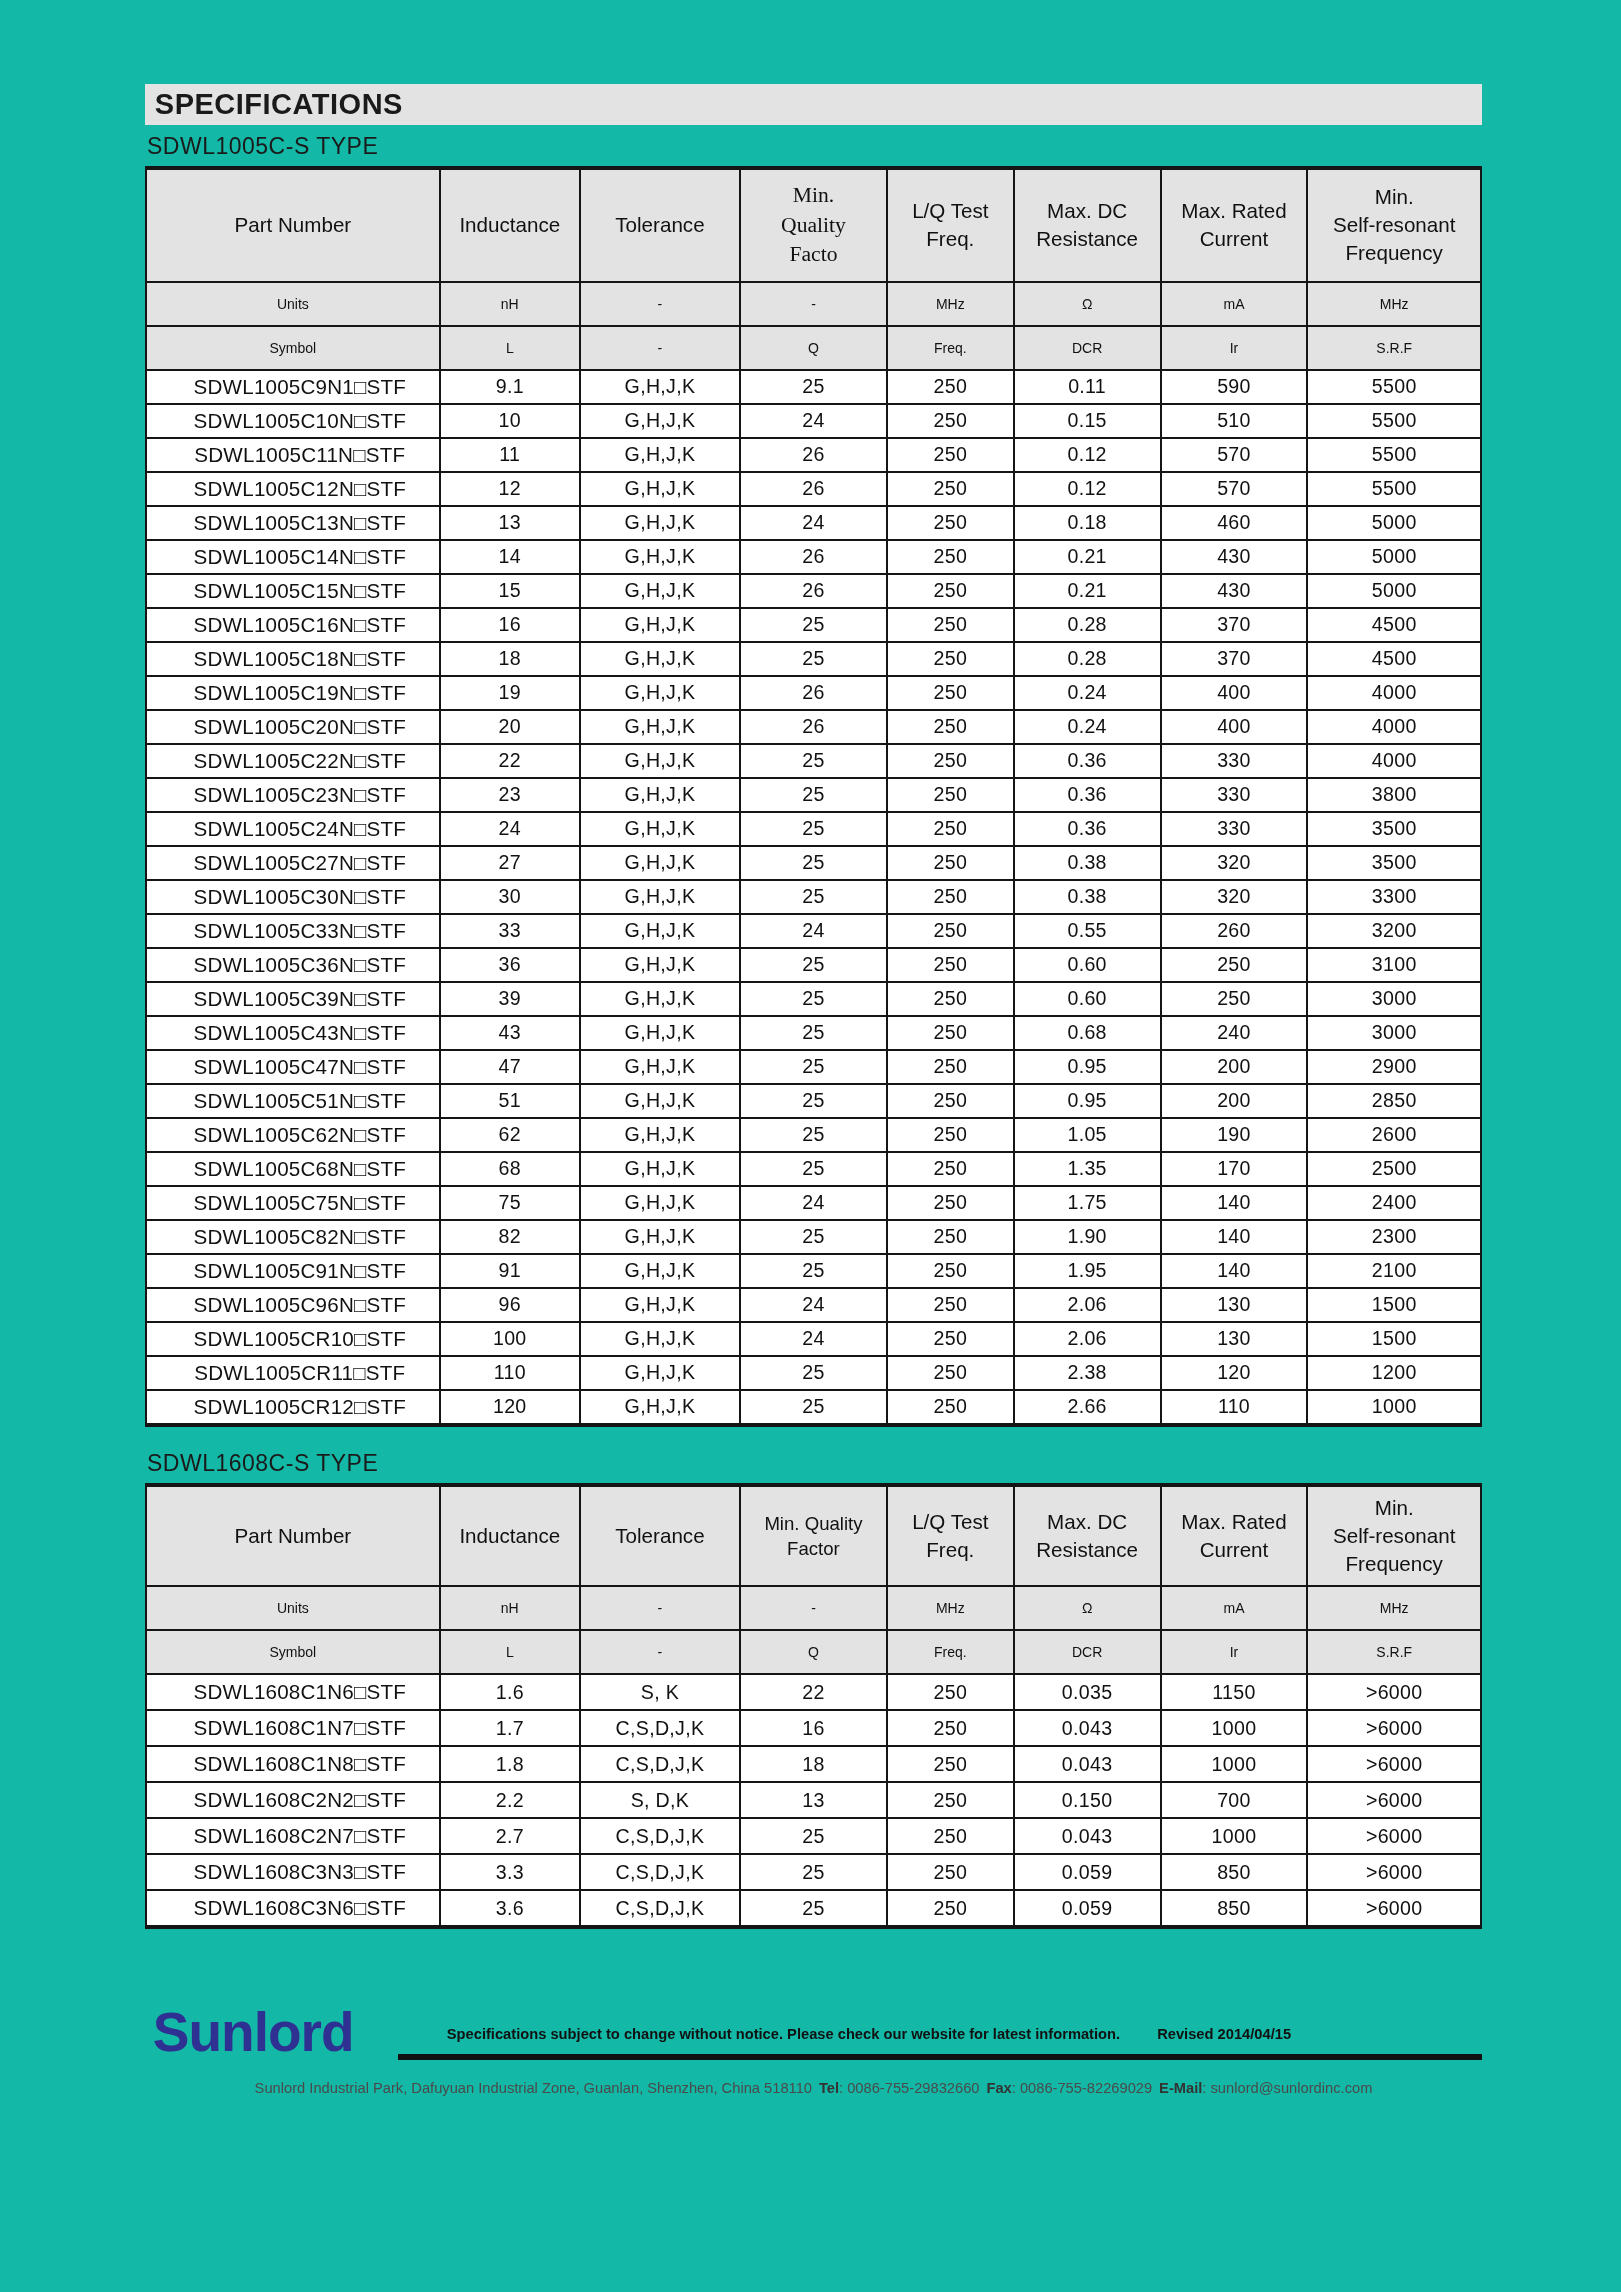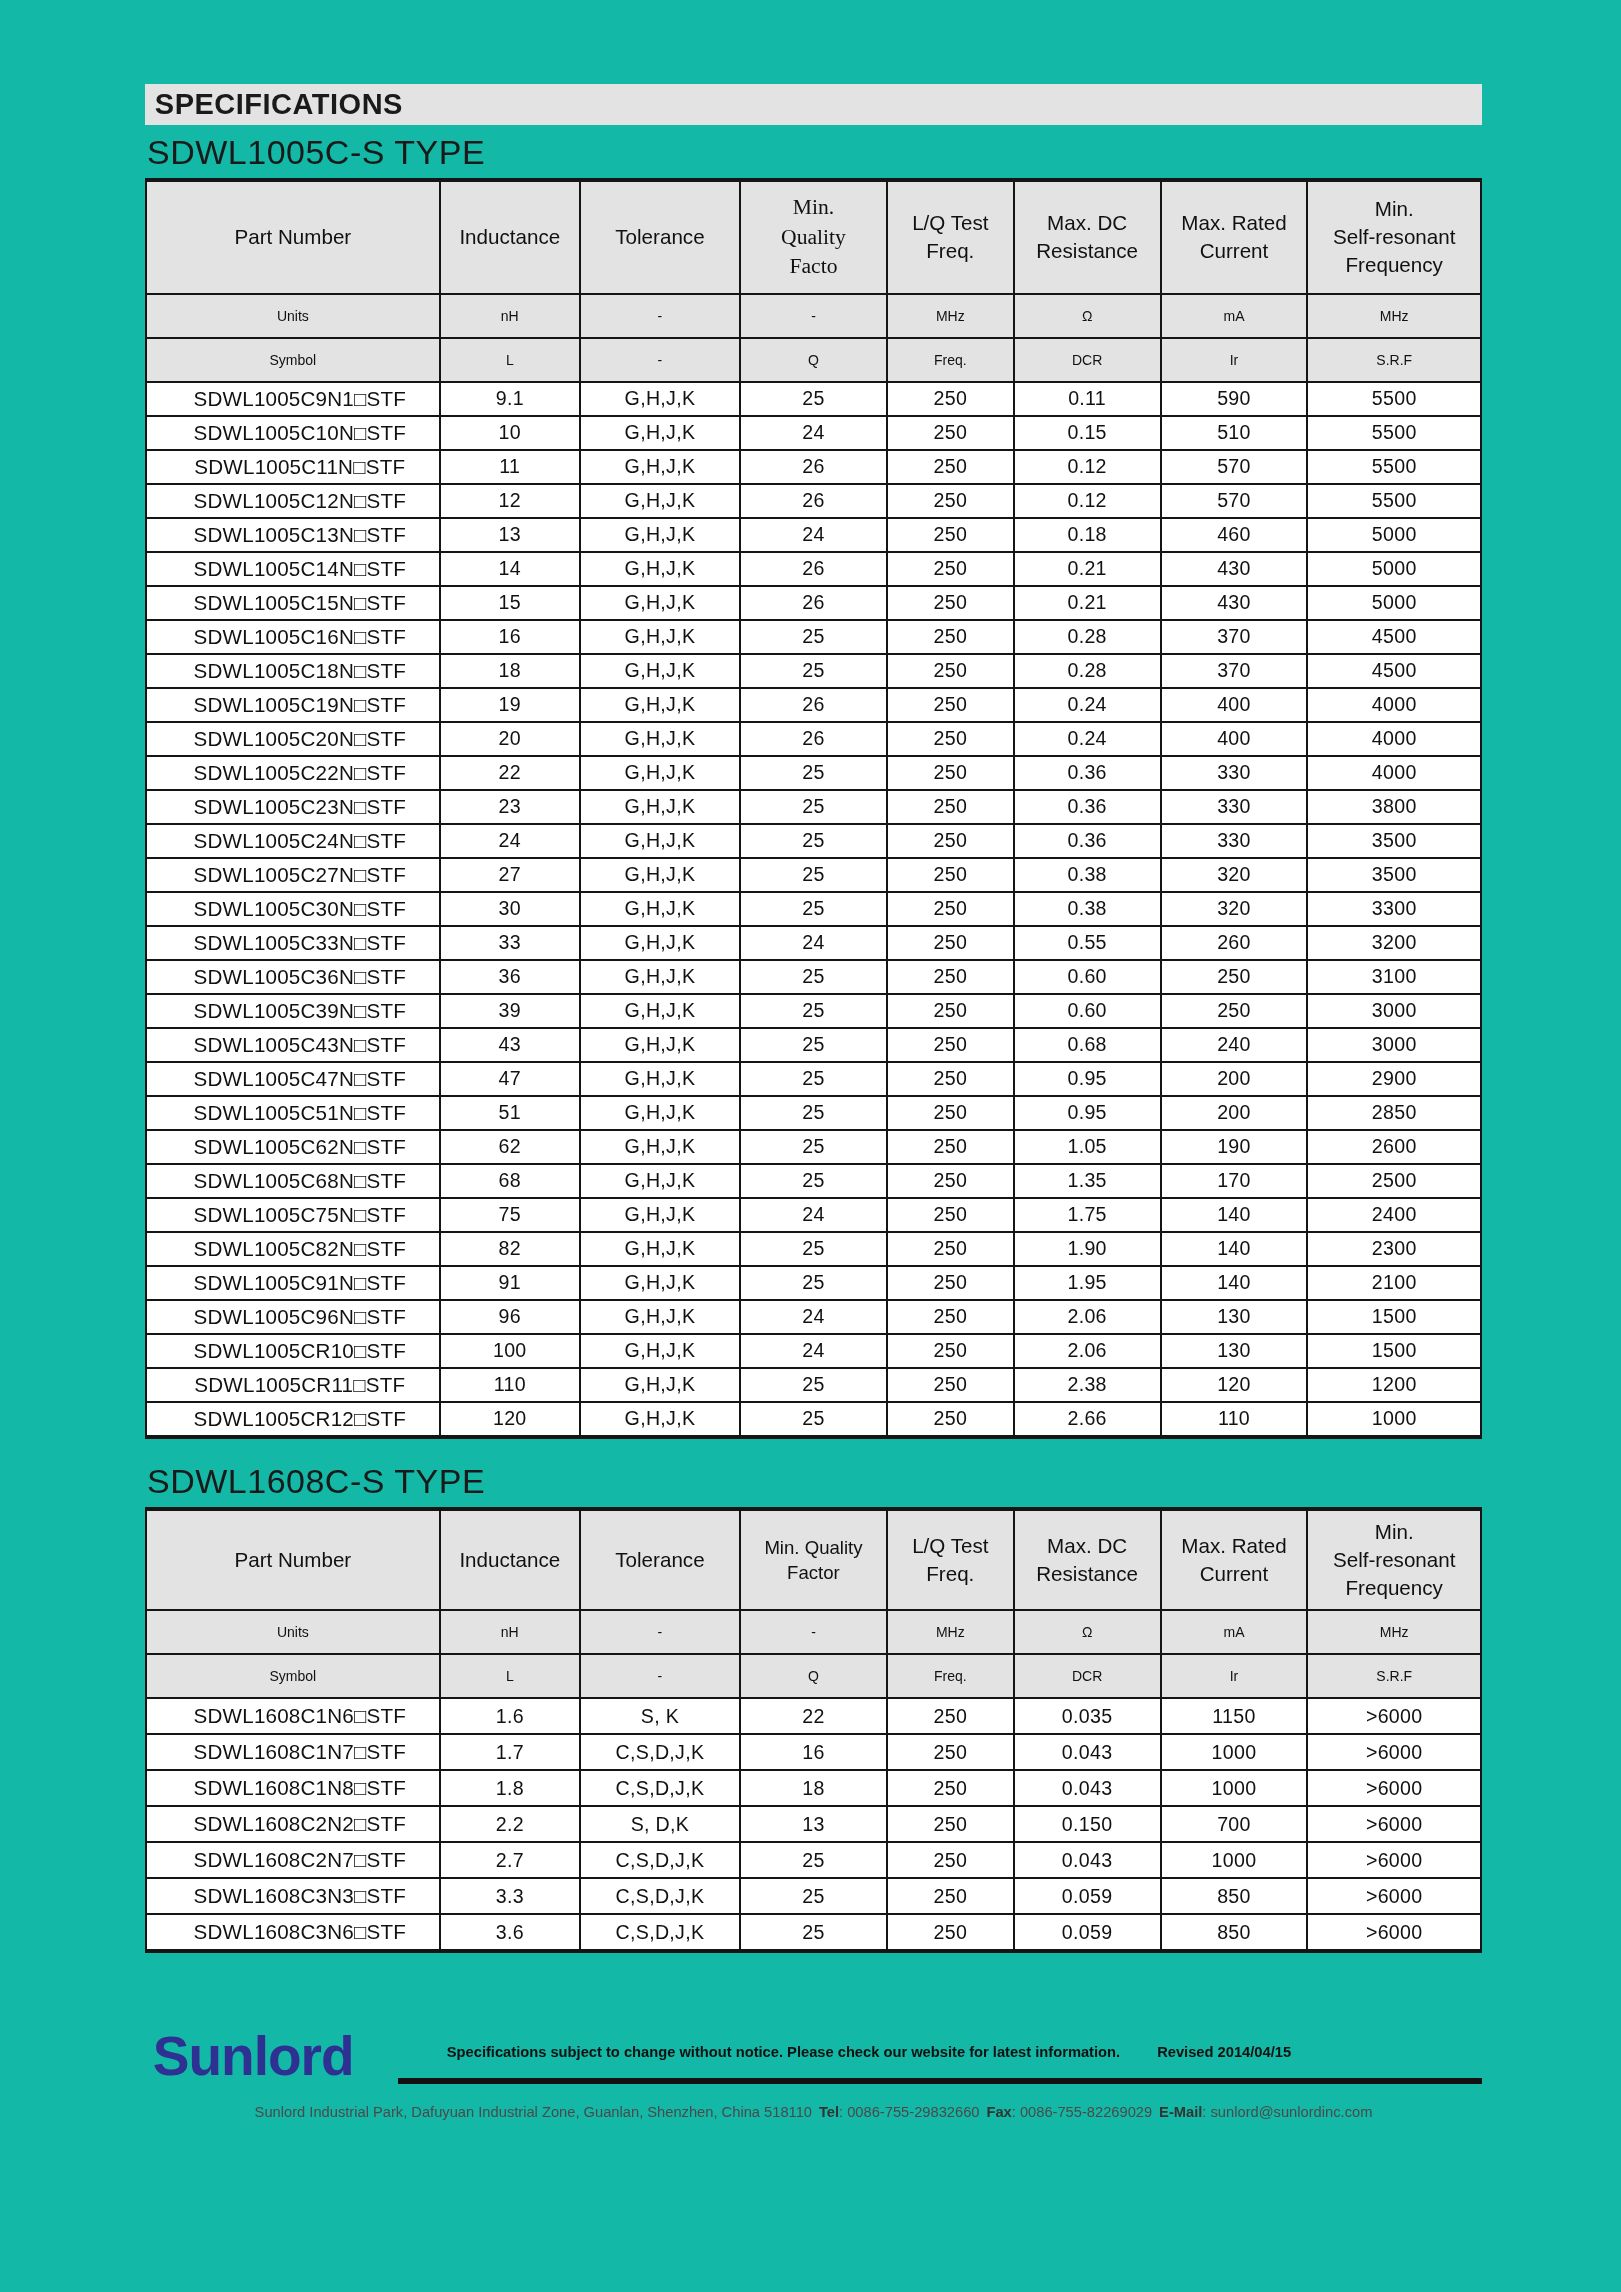--- a/index.html
+++ b/index.html
@@ -27,21 +27,21 @@
     height: 41px;
     line-height: 41px;
     font-size: 29px;
     font-weight: bold;
     letter-spacing: 0.5px;
     padding-left: 9.8px;
     color: #1a1a1a;
   }
   .section-title {
     margin: 7.8px 0 5.9px 2px;
-    font-size: 34px;
+    font-size: 23px;
     font-weight: 400;
     color: #1a1a1a;
     letter-spacing: 0.5px;
   }
   table.spec-table {
     width: 100%;
     border-collapse: collapse;
     table-layout: fixed;
     border: 2.9px solid #151515;
     border-top-width: 4.9px;
@@ -98,21 +98,21 @@
     padding-left: 7.8px;
     width: 245px;
     flex: 0 0 auto;
   }
   .footer-right { flex: 1 1 auto; }
   .disclaimer-line {
     font-size: 14.7px;
     font-weight: bold;
     color: #111111;
     padding-left: 49px;
-    margin-bottom: 18px;
+    margin-bottom: 12px;
     white-space: nowrap;
   }
   .revision { margin-left: 37px; }
   .footer-rule {
     height: 5.9px;
     background: #111111;
   }
   .address-line {
     margin-top: 19.6px;
     text-align: center;

